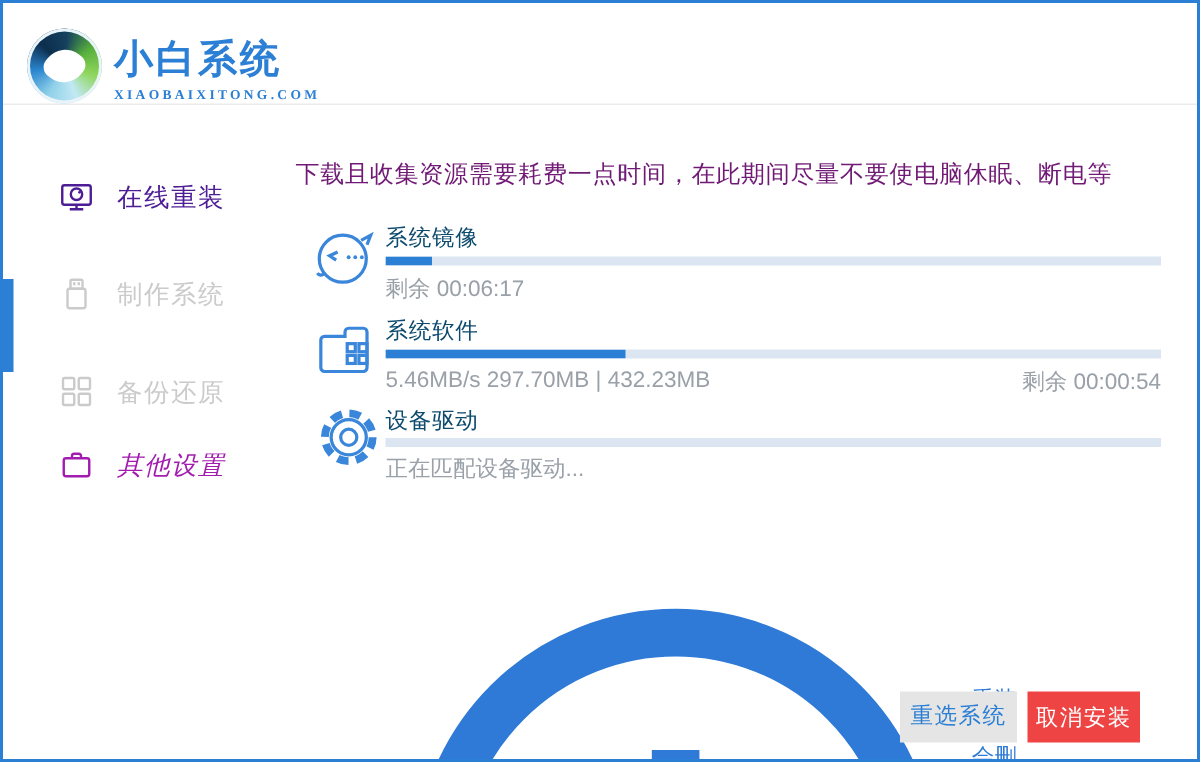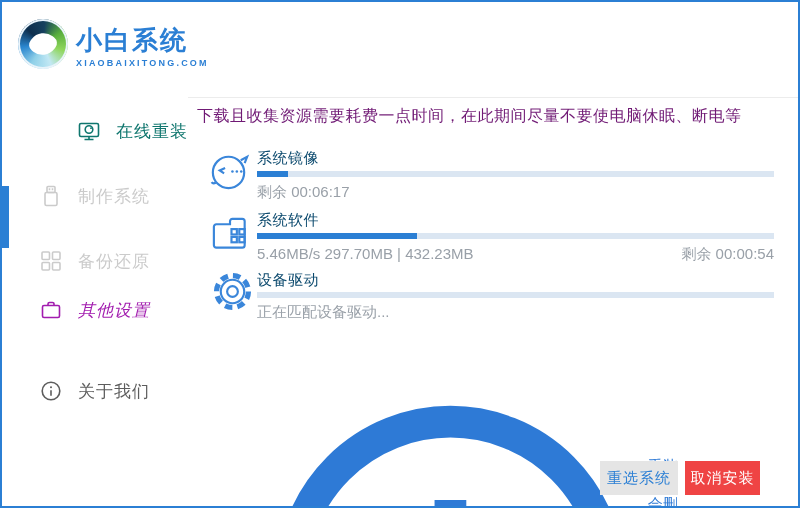--- a/index.html
+++ b/index.html
@@ -14,41 +14,41 @@
   
   .disclaimer {
     position:absolute; top:10px; right:77px; font-size:13px; color:#8a8a8a;
     text-decoration:underline; cursor:pointer;
   }
   .win-btn { position:absolute; top:8px; color:#9b9b9b; font-size:14px; cursor:pointer; line-height:18px; }
   .btn-min { right:52px; top:4px; font-size:16px; }
   .btn-close { right:17px; font-size:15px; }
 
   
-  .header { position:absolute; left:0; top:0; width:100%; height:96px; background:#fff; border-bottom:1px solid #ececec; }
+  .header { position:absolute; left:0; top:0; width:100%; height:68px; background:#fff; border-bottom:1px solid #ececec;font-family:Liberation Serif, serif; }
   .logo-swirl {
     position:absolute; left:16px; top:17px; width:50px; height:50px; border-radius:50%;
     background:conic-gradient(from 210deg, #8fd0e8, #2a86cf, #0d2e4d, #15405e, #57ae3c, #8fd65c, #c2e8f4, #8fd0e8);
     box-shadow:0 0 0 2px #e8f3fa inset;
   }
   .logo-swirl::after {
     content:""; position:absolute; left:13px; top:13px; width:24px; height:24px;
     background:#fff; border-radius:62% 30% 62% 30%; transform:rotate(38deg);
   }
   .brand { position:absolute; left:74px; top:24px; color:#2b7fd4; }
   .brand-name { font-size:26px; font-weight:bold; letter-spacing:2px; line-height:28px; }
   .brand-domain { font-size:9px; font-weight:bold; letter-spacing:2.2px; margin-top:4px; }
   .page-title { position:absolute; left:193px; top:30px; font-size:27px; color:#5f6368; letter-spacing:3px; }
 
   
   .sidebar { position:absolute; left:0; top:89px; width:186px; bottom:0; background:#fff; }
   .side-item { position:absolute; left:0; width:100%; height:46px; display:flex; align-items:center; cursor:pointer; }
   .side-item .s-icon { position:absolute; left:38px; width:22px; height:22px; display:flex; }
   .side-item .s-label { position:absolute; left:76px; font-size:17px; letter-spacing:1px; }
-  .item-0 { top:17px; color:#0f766e;margin-left:38px; }
+  .item-0 { top:17px; color:#4c1d95; }
   .item-1 { top:82px; color:#cbcbcb; }
   .item-2 { top:147px; color:#cbcbcb; }
   .item-3 { top:196px; color:#a21caf;font-style:italic; }
   .item-4 { top:277px; color:#5d5d5d; }
   .active-bar { position:absolute; left:0; top:95px; width:7px; height:62px; background:#2b7fd4; }
 
   
   .warning {
     position:absolute; left:195px; right:12px; top:104px; text-align:left;
     color:#701a75; font-size:16px; letter-spacing:0.5px;
@@ -140,30 +140,20 @@
     <div class="side-item item-3">
       <span class="s-icon">
         <svg viewBox="0 0 22 22" fill="none" stroke="currentColor" stroke-width="1.6">
           <path d="M8 6.5V5a1.5 1.5 0 011.5-1.5h3A1.5 1.5 0 0114 5v1.5"></path>
           <rect x="2.5" y="6.5" width="17" height="12" rx="1.5"></rect>
         </svg>
       </span>
       <span class="s-label">其他设置</span>
     </div>
 
-    <div class="side-item item-4">
-      <span class="s-icon">
-        <svg viewBox="0 0 22 22" fill="none" stroke="currentColor" stroke-width="1.6">
-          <circle cx="11" cy="11" r="8.8"></circle>
-          <path d="M11 10.3v5.4"></path>
-          <circle cx="11" cy="7.2" r="1" fill="currentColor" stroke="none"></circle>
-        </svg>
-      </span>
-      <span class="s-label">关于我们</span>
-    </div>
   </div>
 
   <div class="warning">下载且收集资源需要耗费一点时间，在此期间尽量不要使电脑休眠、断电等</div>
 
   <span class="task-icon ti-0">
     <svg viewBox="0 0 48 48" fill="none" stroke="currentColor" stroke-width="2.2">
       <circle cx="23" cy="26" r="16"></circle>
       <path d="M35.5 13.5l6.5-3.5-2.5 6.5"></path>
       <path d="M19.5 21.5l-5.5 2.5 4.5 3"></path>
       <circle cx="27" cy="25" r="1.3" fill="currentColor" stroke="none"></circle>

